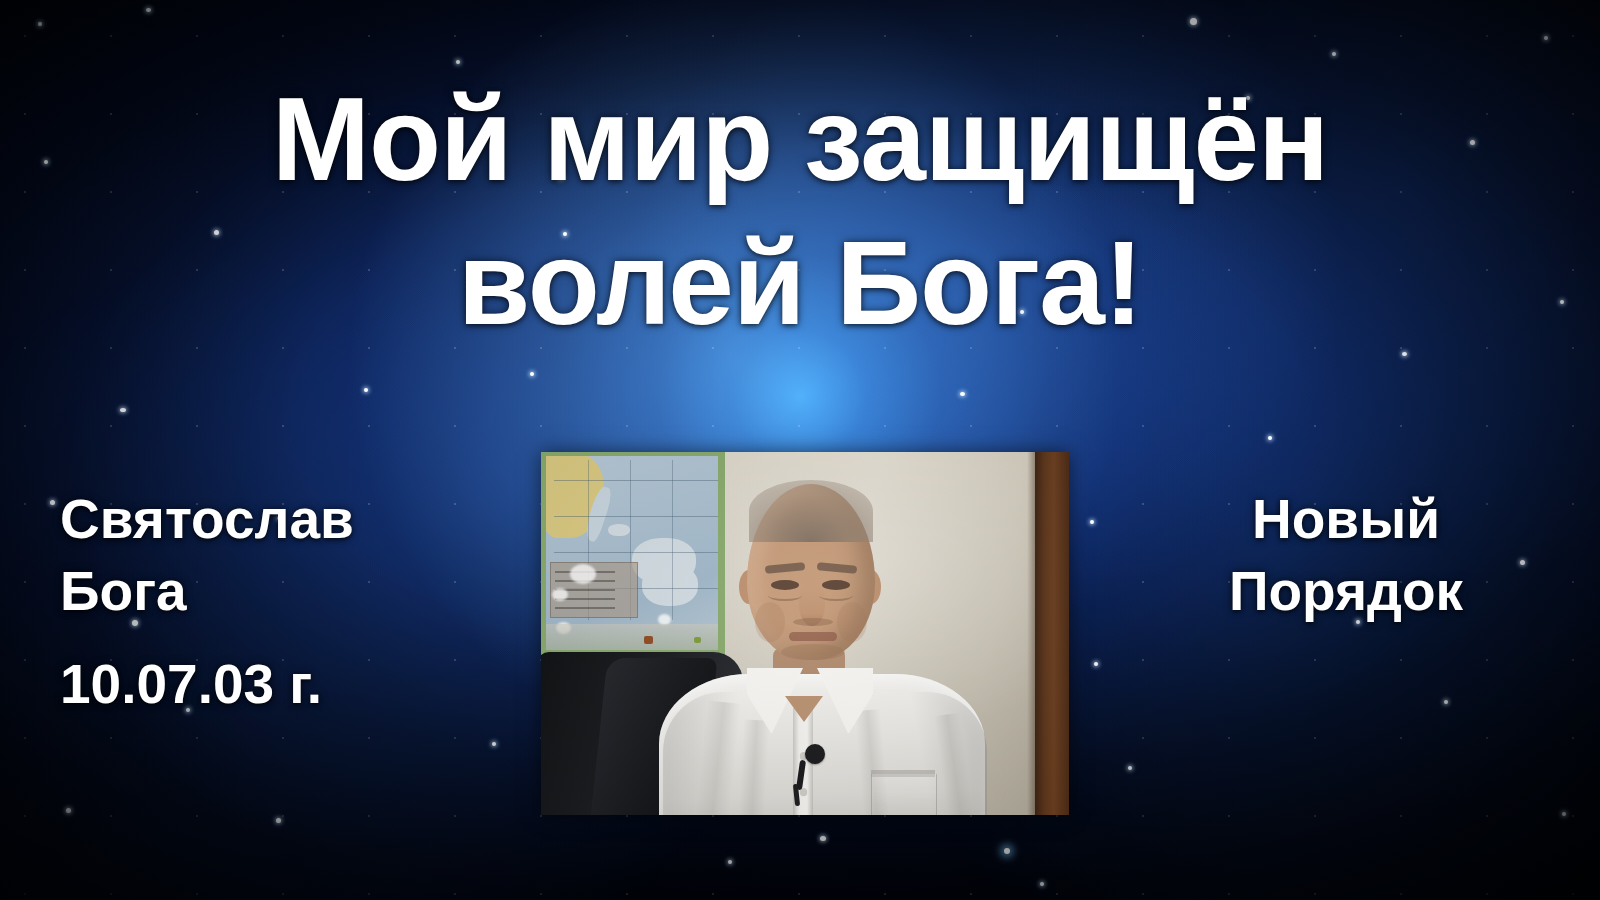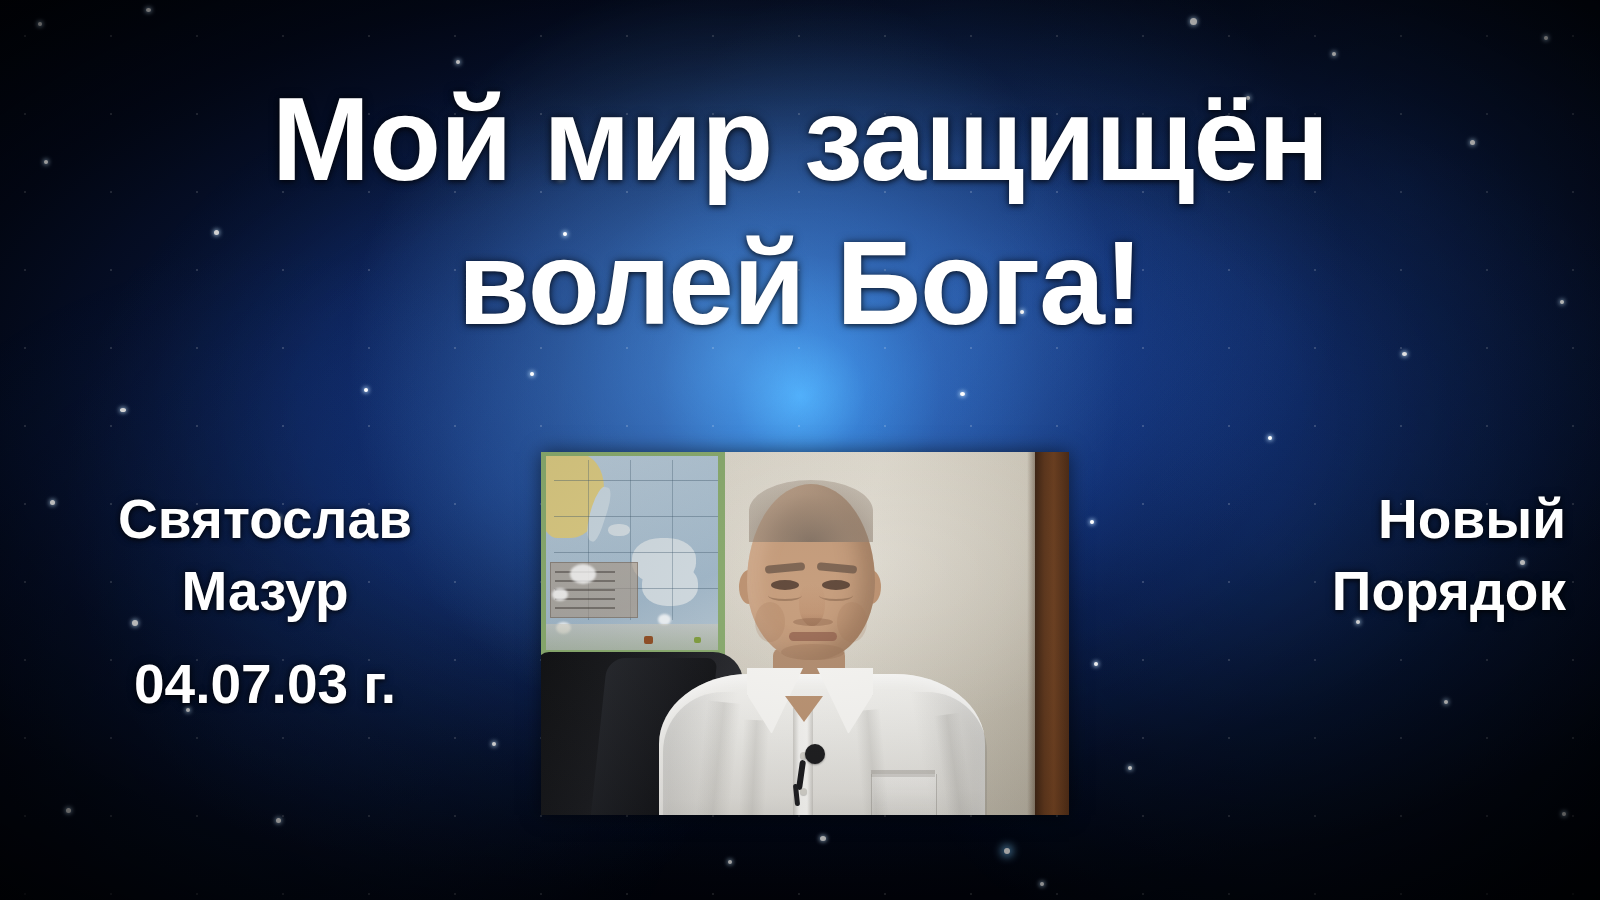--- a/index.html
+++ b/index.html
@@ -121,30 +121,30 @@
     color: #ffffff;
     font-weight: bold;
     font-size: 55px;
     line-height: 1.30;
     text-shadow: 0 0 9px rgba(0,0,0,.6), 0 2px 4px rgba(0,0,0,.55);
   }
   .side-left {
     left: 60px;
     top: 484px;
     width: 410px;
-    text-align: center;
+    text-align: left;
   }
   .side-left .gap {
     height: 22px;
   }
   .side-right {
     left: 1126px;
     top: 484px;
     width: 440px;
-    text-align: right;
+    text-align: center;
   }
   .side-line { white-space: nowrap; }
 
   
   .photo {
     position: absolute;
     left: 541px;
     top: 452px;
     width: 528px;
     height: 363px;
@@ -566,23 +566,23 @@
 
   <div class="bg-layer bg-vignette"></div>
 
   <div class="title-block">
     <div class="title-line">Мой мир защищён</div>
     <div class="title-line">волей Бога!</div>
   </div>
 
   <div class="side-text side-left">
     <div class="side-line">Святослав</div>
-    <div class="side-line">Мазур</div>
+    <div class="side-line">Бога</div>
     <div class="gap"></div>
-    <div class="side-line">04.07.03 г.</div>
+    <div class="side-line">10.07.03 г.</div>
   </div>
 
   <div class="side-text side-right">
     <div class="side-line">Новый</div>
     <div class="side-line">Порядок</div>
   </div>
 
   <div class="photo">
     <div class="photo-inner">
 

